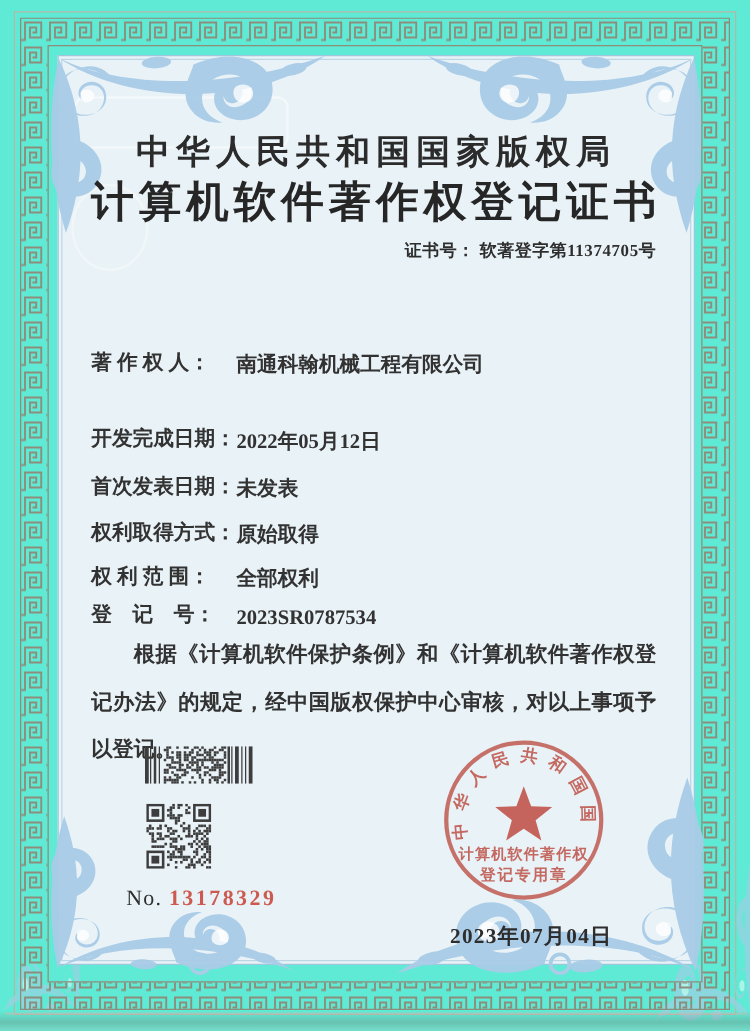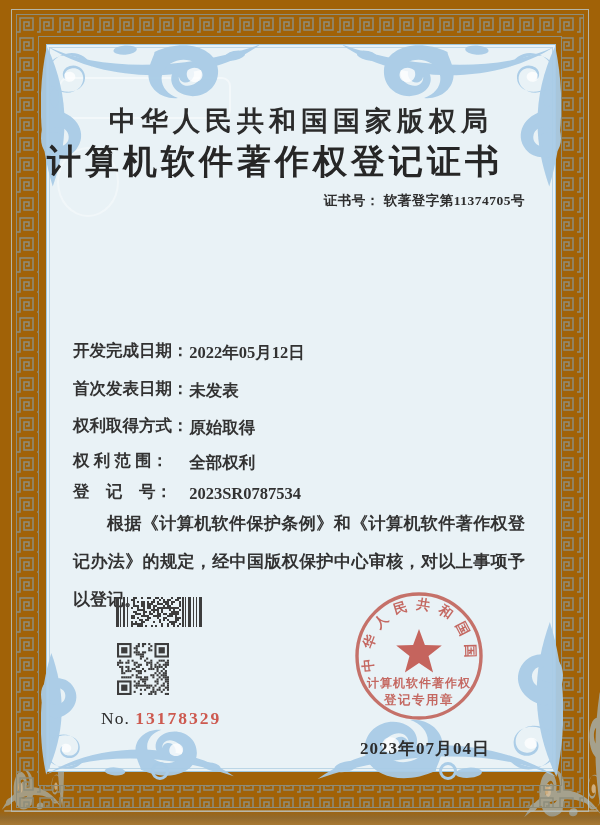--- a/index.html
+++ b/index.html
@@ -1,18 +1,18 @@
 <!DOCTYPE html>
 <html><head>
 <meta charset="utf-8">
 <style>
   html,body{margin:0;padding:0;background:#ffffff;}
   .photo{
     position:relative;width:600px;height:825px;overflow:hidden;
-    background:#a16207;
+    background:#5eead4;
     font-family:"Liberation Serif","DejaVu Serif",serif;
     color:#2e2e2e;
   }
   
   .outer-line{position:absolute;left:11px;top:9px;width:576px;height:801px;
     border:1px solid #b6b6a7;}
   
   .greek{position:absolute;left:16px;top:14px;}
   
   .content{
@@ -29,21 +29,21 @@
   .flo.tr{right:-6px;top:-6px;width:225px;height:152px;transform:scaleX(-1);}
   .flo.bl{left:-6px;bottom:-10px;width:198px;height:132px;transform:scaleY(-1);}
   .flo.br{right:-8px;bottom:-14px;width:252px;height:168px;transform:scale(-1,-1);}
   .flo.out-bl{left:0px;top:702px;width:64px;height:112px;transform:rotate(180deg);opacity:.55;}
   .flo.out-br{right:-4px;top:688px;width:82px;height:134px;transform:scale(-1,-1);opacity:.6;}
   .curl-dot{position:absolute;width:12px;height:12px;border:3px solid #a9cce7;border-radius:50%;bottom:-9px;}
   .curl-dot.l{left:104px;} .curl-dot.r{left:392px;}
   
   .title1{position:absolute;top:58px;left:0;width:100%;text-align:center;
     font-size:27px;font-weight:700;letter-spacing:5px;color:#2b2b2b;white-space:nowrap;}
-  .title2{position:absolute;top:94px;left:0;width:100%;
+  .title2{position:absolute;top:94px;left:0;width:100%;text-align:center;
     font-size:34px;font-weight:700;letter-spacing:4px;color:#262626;white-space:nowrap;}
   .certno{position:absolute;top:147px;right:30px;font-size:13.5px;font-weight:700;letter-spacing:.5px;font-family:Liberation Serif, serif;}
   .row{position:absolute;left:26px;font-size:16.5px;font-weight:700;white-space:nowrap;color:#323232;}
   .row .label{display:inline-block;width:112px;vertical-align:top;}
   .row .val{display:inline-block;vertical-align:top;line-height:25px;}
   .statement{position:absolute;top:460px;left:26px;width:452px;
     font-size:17px;line-height:38px;font-weight:600;text-indent:2em;text-align:justify;color:#323232;}
   .barcode{position:absolute;left:69px;top:552px;}
   .qr{position:absolute;left:70px;top:598px;}
   .serial{position:absolute;left:54px;top:663px;font-size:17.5px;letter-spacing:1px;}
@@ -120,20 +120,24 @@
     <span class="curl-dot r"></span>
 
     <div class="title1">中华人民共和国国家版权局</div>
     <div class="title2">计算机软件著作权登记证书</div>
 
     <div class="certno">
       <span>证书号：</span>
       <span>软著登字第11374705号</span>
     </div>
 
+    <div class="row" style="top:234px">
+      <span class="label">著 作 权 人：</span>
+      <span class="val">南通科翰机械工程有限公司</span>
+    </div>
     <div class="row" style="top:295px">
       <span class="label">开发完成日期：</span>
       <span class="val">2022年05月12日</span>
     </div>
     <div class="row" style="top:333px">
       <span class="label">首次发表日期：</span>
       <span class="val">未发表</span>
     </div>
     <div class="row" style="top:370px">
       <span class="label">权利取得方式：</span>

